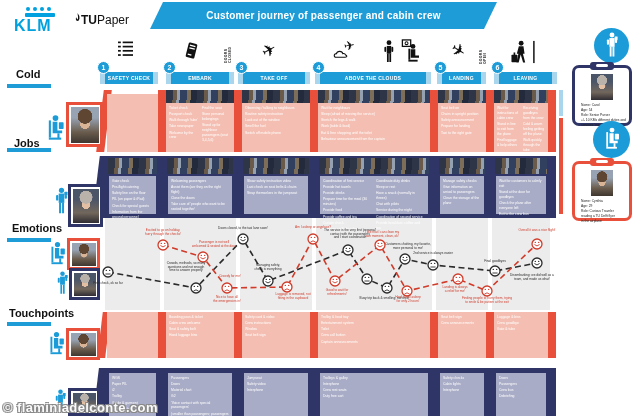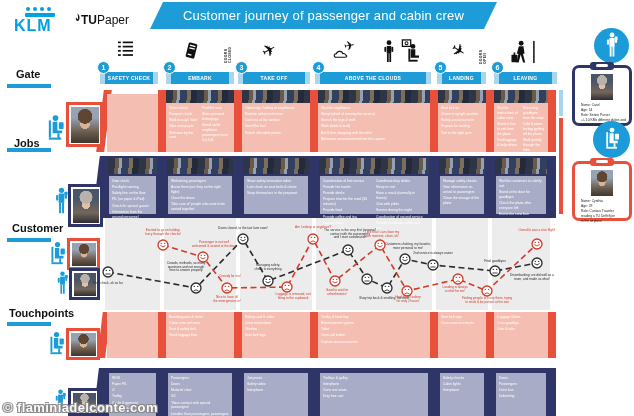--- a/index.html
+++ b/index.html
@@ -11,21 +11,21 @@
   .klm-crown{position:absolute;left:24px;top:7px;width:34px;height:10px}
   .klm-crown i{display:inline-block;width:4px;height:4px;border-radius:50%;background:#00a1de;margin:0 1.5px;vertical-align:top}
   .klm-band{position:absolute;left:25px;top:13px;width:30px;height:4px;background:#00a1de;border-radius:1px}
   .klm-text{position:absolute;left:14px;top:17px;font-size:16px;font-weight:bold;color:#00a1de;letter-spacing:1px}
   .tud{position:absolute;left:74px;top:13px;font-size:12px;color:#111}
   .tud .tu{font-weight:bold}
   .tud svg{vertical-align:-1px}
   .banner{position:absolute;left:150px;top:2px;width:347px;height:27px;background:#1e9cd7;
           clip-path:polygon(13px 0,100% 0,calc(100% - 13px) 100%,0 100%);
           display:flex;align-items:center;justify-content:center}
-  .banner span{color:#fff;font-weight:normal;font-size:13px;letter-spacing:.2px}
+  .banner span{color:#fff;font-weight:bold;font-size:10px;letter-spacing:.2px}
 
   
   .rowlab{position:absolute;font-size:11px;font-weight:bold;color:#111}
   .rowbar{position:absolute;left:7px;width:44px;height:4px;background:#1e9cd7}
 
   
   .step-bar{position:absolute;background:#1e9cd7;display:flex;align-items:center;justify-content:center}
   .step-cap{position:absolute;width:5px;height:100%;background:#a9d6ec}
   .step-label{position:relative;color:#fff;font-size:5px;font-weight:bold;letter-spacing:.3px;white-space:nowrap}
   .step-circle{position:absolute;width:13px;height:13px;border-radius:50%;background:#1e9cd7;border:1.5px solid #fff;
@@ -151,25 +151,25 @@
   </div>
   <div class="tud">
     <svg width="7" height="12" viewBox="0 0 7 12">
       <path d="M3.5 0 Q6 3 5.5 5.5 Q5 8 3.5 8 Q2 8 1.8 6 Q1.6 4.5 3 4.5 Q2.2 6 3.3 6.4 Q4.4 6 4 3.5 Q3.8 2 3.5 0Z" fill="#111"></path>
     </svg><span class="tu">TU</span><span>Paper</span>
   </div>
   <div class="banner">
     <span>Customer journey of passenger and cabin crew</span>
   </div>
 
-  <div class="rowlab" style="left:16px;top:68px">Gate</div>
+  <div class="rowlab" style="left:16px;top:68px">Cold</div>
   <div class="rowbar" style="top:84px"></div>
   <div class="rowlab" style="left:14px;top:137px">Jobs</div>
   <div class="rowbar" style="top:148px"></div>
-  <div class="rowlab" style="left:12px;top:222px">Customer</div>
+  <div class="rowlab" style="left:12px;top:222px">Emotions</div>
   <div class="rowbar" style="top:238px"></div>
   <div class="rowlab" style="left:9px;top:307px">Touchpoints</div>
   <div class="rowbar" style="top:322px"></div>
 
   <svg class="step-icon" style="left:118px;top:40px" width="15" height="19">
       <use href="#sym-checklist" fill="#111"></use>
     </svg>
   <svg class="step-icon" style="left:184px;top:42px" width="15" height="19">
       <use href="#sym-pass" fill="#111"></use>
     </svg>

